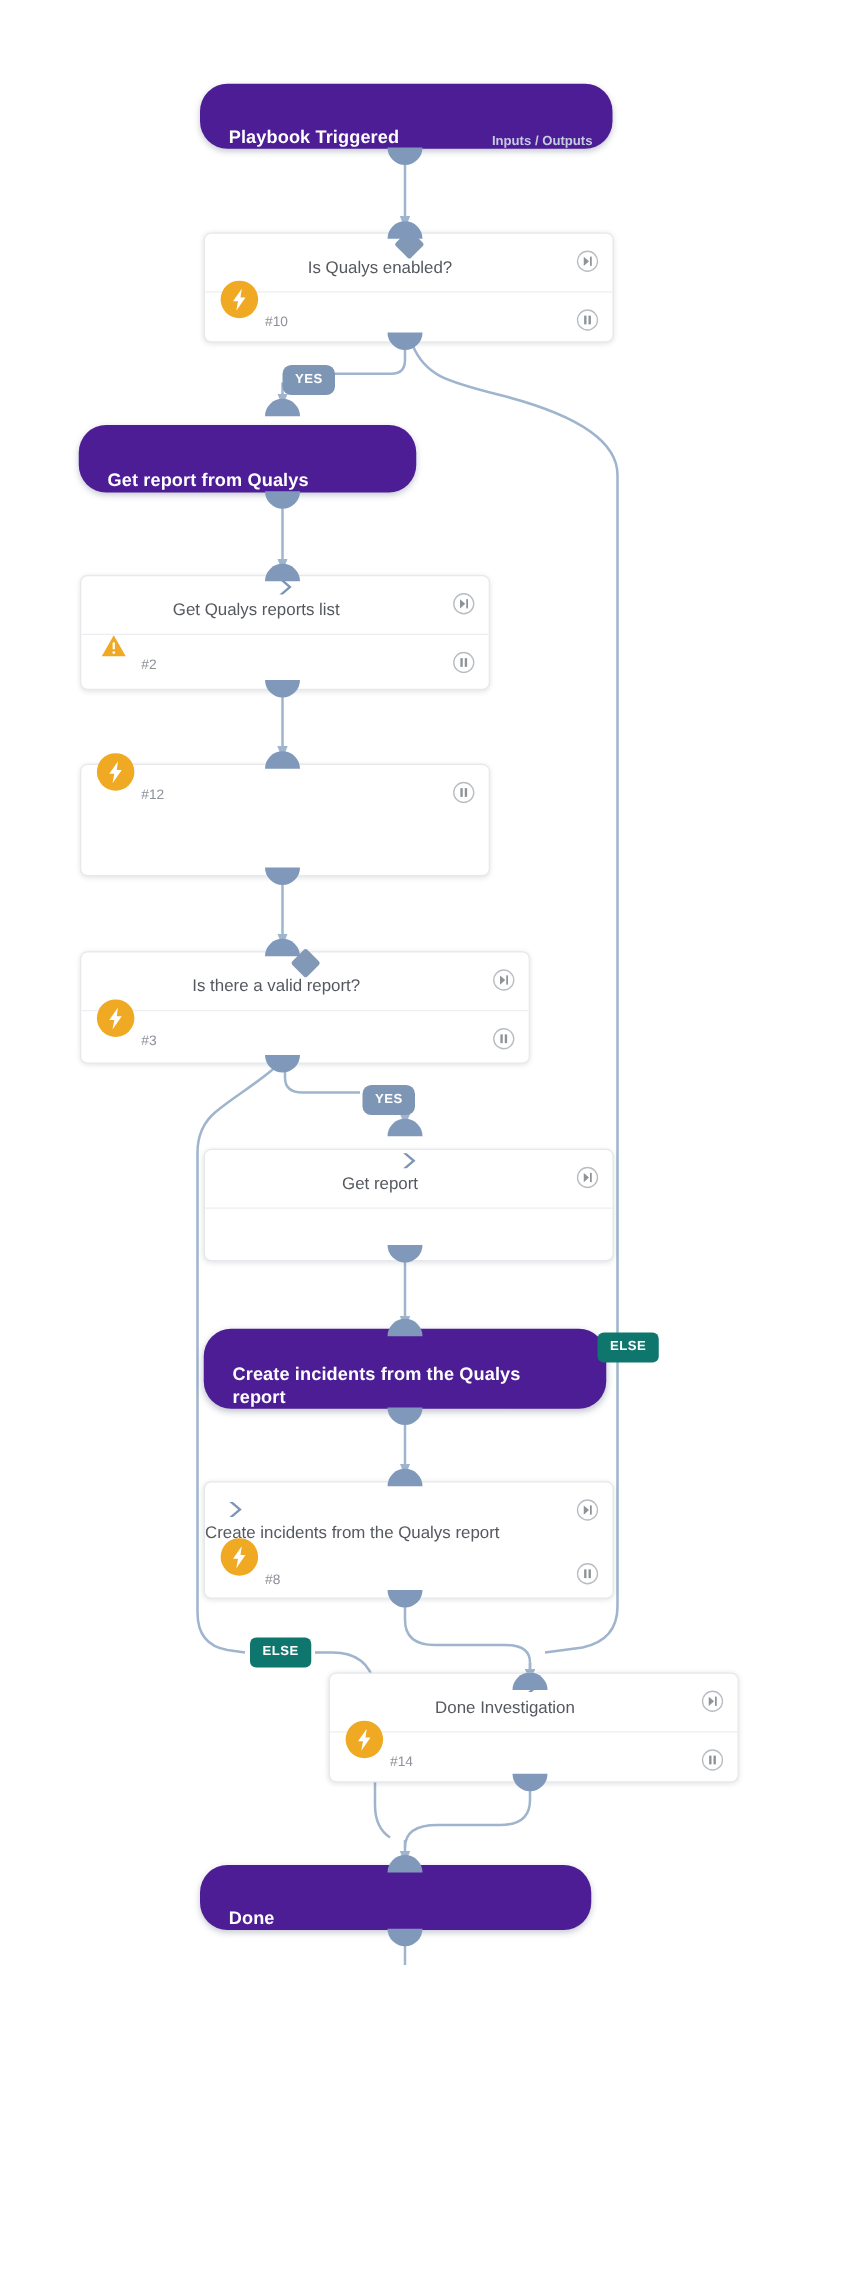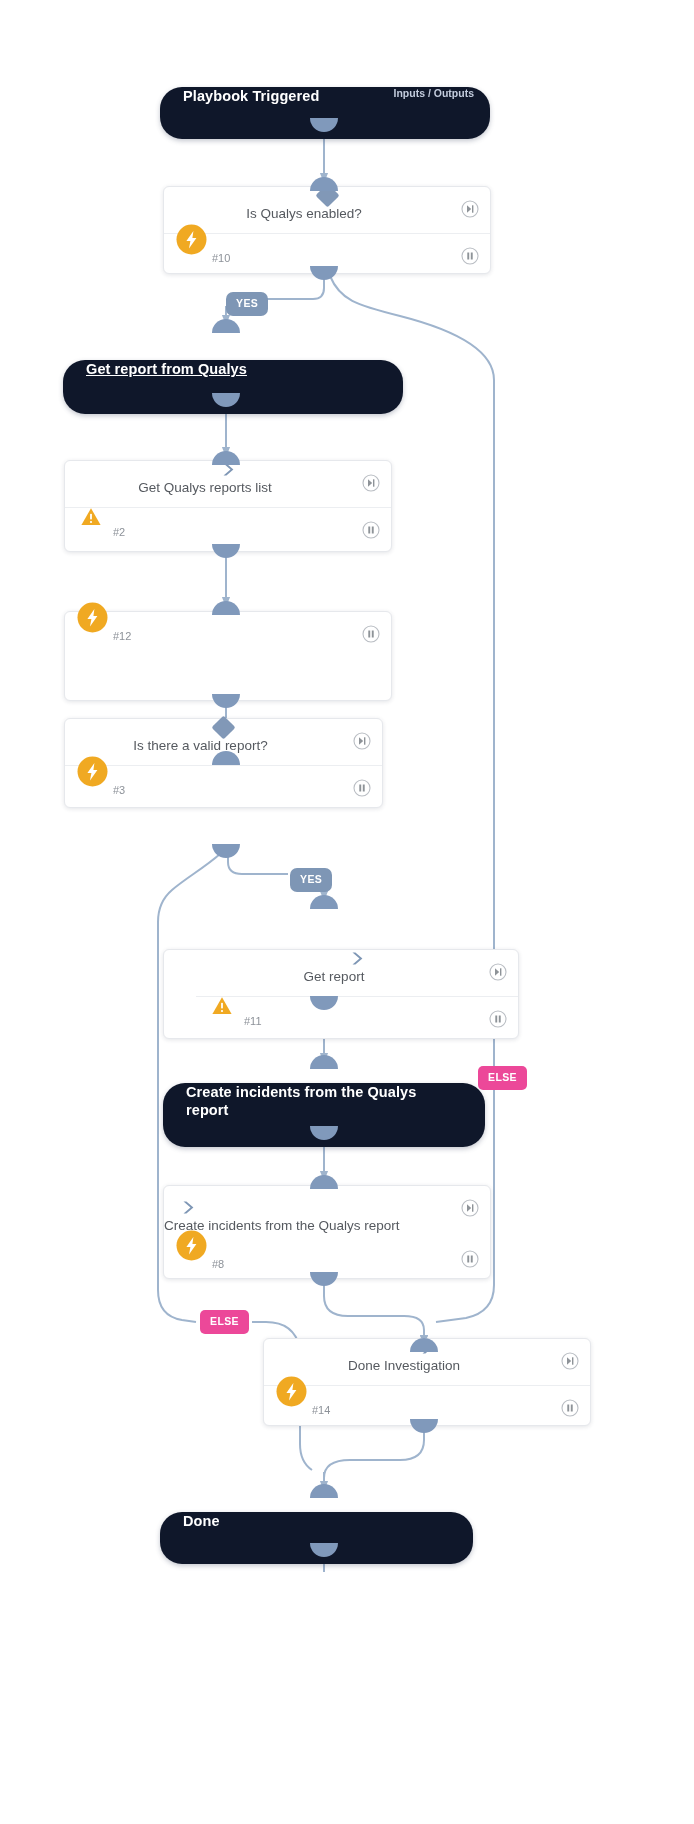--- a/index.html
+++ b/index.html
@@ -13,28 +13,27 @@
     width: 694px;
     height: 1824px;
     overflow: hidden;
     background: #ffffff;
   }
   #wires { position: absolute; left: 0; top: 0; width: 694px; height: 1824px; }
 
   
   .pill {
     position: absolute;
-    background: #0f172a;
+    background: #4c1d95;
     border-radius: 22px;
     color: #ffffff;
     display: flex;
-    align-items: flex-start;
+    align-items: flex-end;
     box-shadow: 0 2px 5px rgba(60,70,95,.30);
     z-index: 4;
-    margin-top: 20px;
   }
   .pill .pill-title {
     font-size: 14.5px;
     font-weight: bold;
     letter-spacing: .1px;
     padding-left: 23px;
     line-height: 1.25;
   }
   .pill .pill-aux {
     margin-left: auto;
@@ -111,21 +110,21 @@
     z-index: 6;
     font-size: 10.5px;
     font-weight: bold;
     color: #ffffff;
     letter-spacing: .4px;
     padding: 6px 10px 7px;
     border-radius: 7px;
     line-height: 1;
   }
   .elabel.yes { background: #7e96b5; padding-left: 10px; }
-  .elabel.els { background: #ec4899; border-radius: 5px; }
+  .elabel.els { background: #0f766e; border-radius: 5px; }
 
   
   .port {
     position: absolute;
     width: 28px; height: 14px;
     background: #8099bb;
     z-index: 5;
   }
   .port.out { border-radius: 0 0 16px 16px; }
   .port.in  { border-radius: 16px 16px 0 0; }
@@ -216,21 +215,21 @@
           <rect x="9.8" y="5.5" width="1.9" height="7" fill="#8e9398"></rect>
         </svg>
       </span>
     </div>
   </div>
   <div class="port out" style="left:310px; top:266px;"></div>
 
   <div class="elabel yes" style="left:226px; top:292px;">YES</div>
 
   <div class="port in" style="left:212px; top:319px;"></div>
-  <div class="pill" style="left:63px; top:340px; width:340px; height:54px;text-decoration:underline;">
+  <div class="pill" style="left:63px; top:340px; width:270px; height:54px;">
     <span class="pill-title">Get report from Qualys</span>
   </div>
   <div class="port out" style="left:212px; top:393px;"></div>
 
   <div class="port in" style="left:212px; top:451px;"></div>
   <div class="card" style="left:64px; top:460px; width:328px; height:92px;">
     <div class="card-top">
       <span class="type-ico">
         <svg width="17" height="17" viewBox="0 0 17 17">
           <path d="M3.5 2.5 L10.5 8.5 L3.5 14.5 L6.4 14.5 L13.4 8.5 L6.4 2.5 Z" fill="#7e96b5"></path>
@@ -280,21 +279,21 @@
           <circle cx="9" cy="9" r="8" fill="none" stroke="#b9bdc3" stroke-width="1.1"></circle>
           <rect x="6.3" y="5.5" width="1.9" height="7" fill="#8e9398"></rect>
           <rect x="9.8" y="5.5" width="1.9" height="7" fill="#8e9398"></rect>
         </svg>
       </span>
     </div>
   </div>
   <div class="port out" style="left:212px; top:694px;"></div>
 
   <div class="port in" style="left:212px; top:751px;"></div>
-  <div class="card" style="left:64px; top:718px; width:319px; height:90px;text-align:right;">
+  <div class="card" style="left:64px; top:761px; width:360px; height:90px;text-align:right;">
     <div class="card-top">
       <span class="type-ico">
         <span class="diamond"></span>
       </span>
       <span class="card-title">Is there a valid report?</span>
       <span class="corner-ico top">
         <svg width="18" height="18" viewBox="0 0 18 18">
           <circle cx="9" cy="9" r="8" fill="none" stroke="#b9bdc3" stroke-width="1.1"></circle>
           <path d="M6 5.3 L10.2 9 L6 12.7 Z" fill="#8e9398"></path>
           <rect x="11" y="5.3" width="1.4" height="7.4" fill="#8e9398"></rect>
@@ -316,50 +315,33 @@
           <rect x="9.8" y="5.5" width="1.9" height="7" fill="#8e9398"></rect>
         </svg>
       </span>
     </div>
   </div>
   <div class="port out" style="left:212px; top:844px;"></div>
 
   <div class="elabel yes" style="left:290px; top:868px;">YES</div>
 
   <div class="port in" style="left:310px; top:895px;"></div>
-  <div class="card" style="left:163px; top:949px; width:356px; height:90px;padding-left:32px;">
+  <div class="card" style="left:163px; top:919px; width:328px; height:90px;">
     <div class="card-top">
       <span class="type-ico">
         <svg width="17" height="17" viewBox="0 0 17 17">
           <path d="M3.5 2.5 L10.5 8.5 L3.5 14.5 L6.4 14.5 L13.4 8.5 L6.4 2.5 Z" fill="#7e96b5"></path>
         </svg>
       </span>
       <span class="card-title">Get report</span>
       <span class="corner-ico top">
         <svg width="18" height="18" viewBox="0 0 18 18">
           <circle cx="9" cy="9" r="8" fill="none" stroke="#b9bdc3" stroke-width="1.1"></circle>
           <path d="M6 5.3 L10.2 9 L6 12.7 Z" fill="#8e9398"></path>
           <rect x="11" y="5.3" width="1.4" height="7.4" fill="#8e9398"></rect>
-        </svg>
-      </span>
-    </div>
-    <div class="card-bottom">
-      <span class="badge-ico" style="top:-2px; left:15px;">
-        <svg width="22" height="22" viewBox="0 0 22 22">
-          <path d="M11 2.2 L20.6 19 L1.4 19 Z" fill="#f0a922"></path>
-          <rect x="10.1" y="7.8" width="1.8" height="5.6" fill="#fff" rx=".7"></rect>
-          <circle cx="11" cy="16" r="1.1" fill="#fff"></circle>
-        </svg>
-      </span>
-      <span class="card-id">#11</span>
-      <span class="corner-ico bot">
-        <svg width="18" height="18" viewBox="0 0 18 18">
-          <circle cx="9" cy="9" r="8" fill="none" stroke="#b9bdc3" stroke-width="1.1"></circle>
-          <rect x="6.3" y="5.5" width="1.9" height="7" fill="#8e9398"></rect>
-          <rect x="9.8" y="5.5" width="1.9" height="7" fill="#8e9398"></rect>
         </svg>
       </span>
     </div>
   </div>
   <div class="port out" style="left:310px; top:996px;"></div>
 
   <div class="port in" style="left:310px; top:1055px;"></div>
   <div class="pill" style="left:163px; top:1063px; width:322px; height:64px;">
     <span class="pill-title" style="padding-right:46px;">Create incidents from the Qualys report</span>
   </div>

